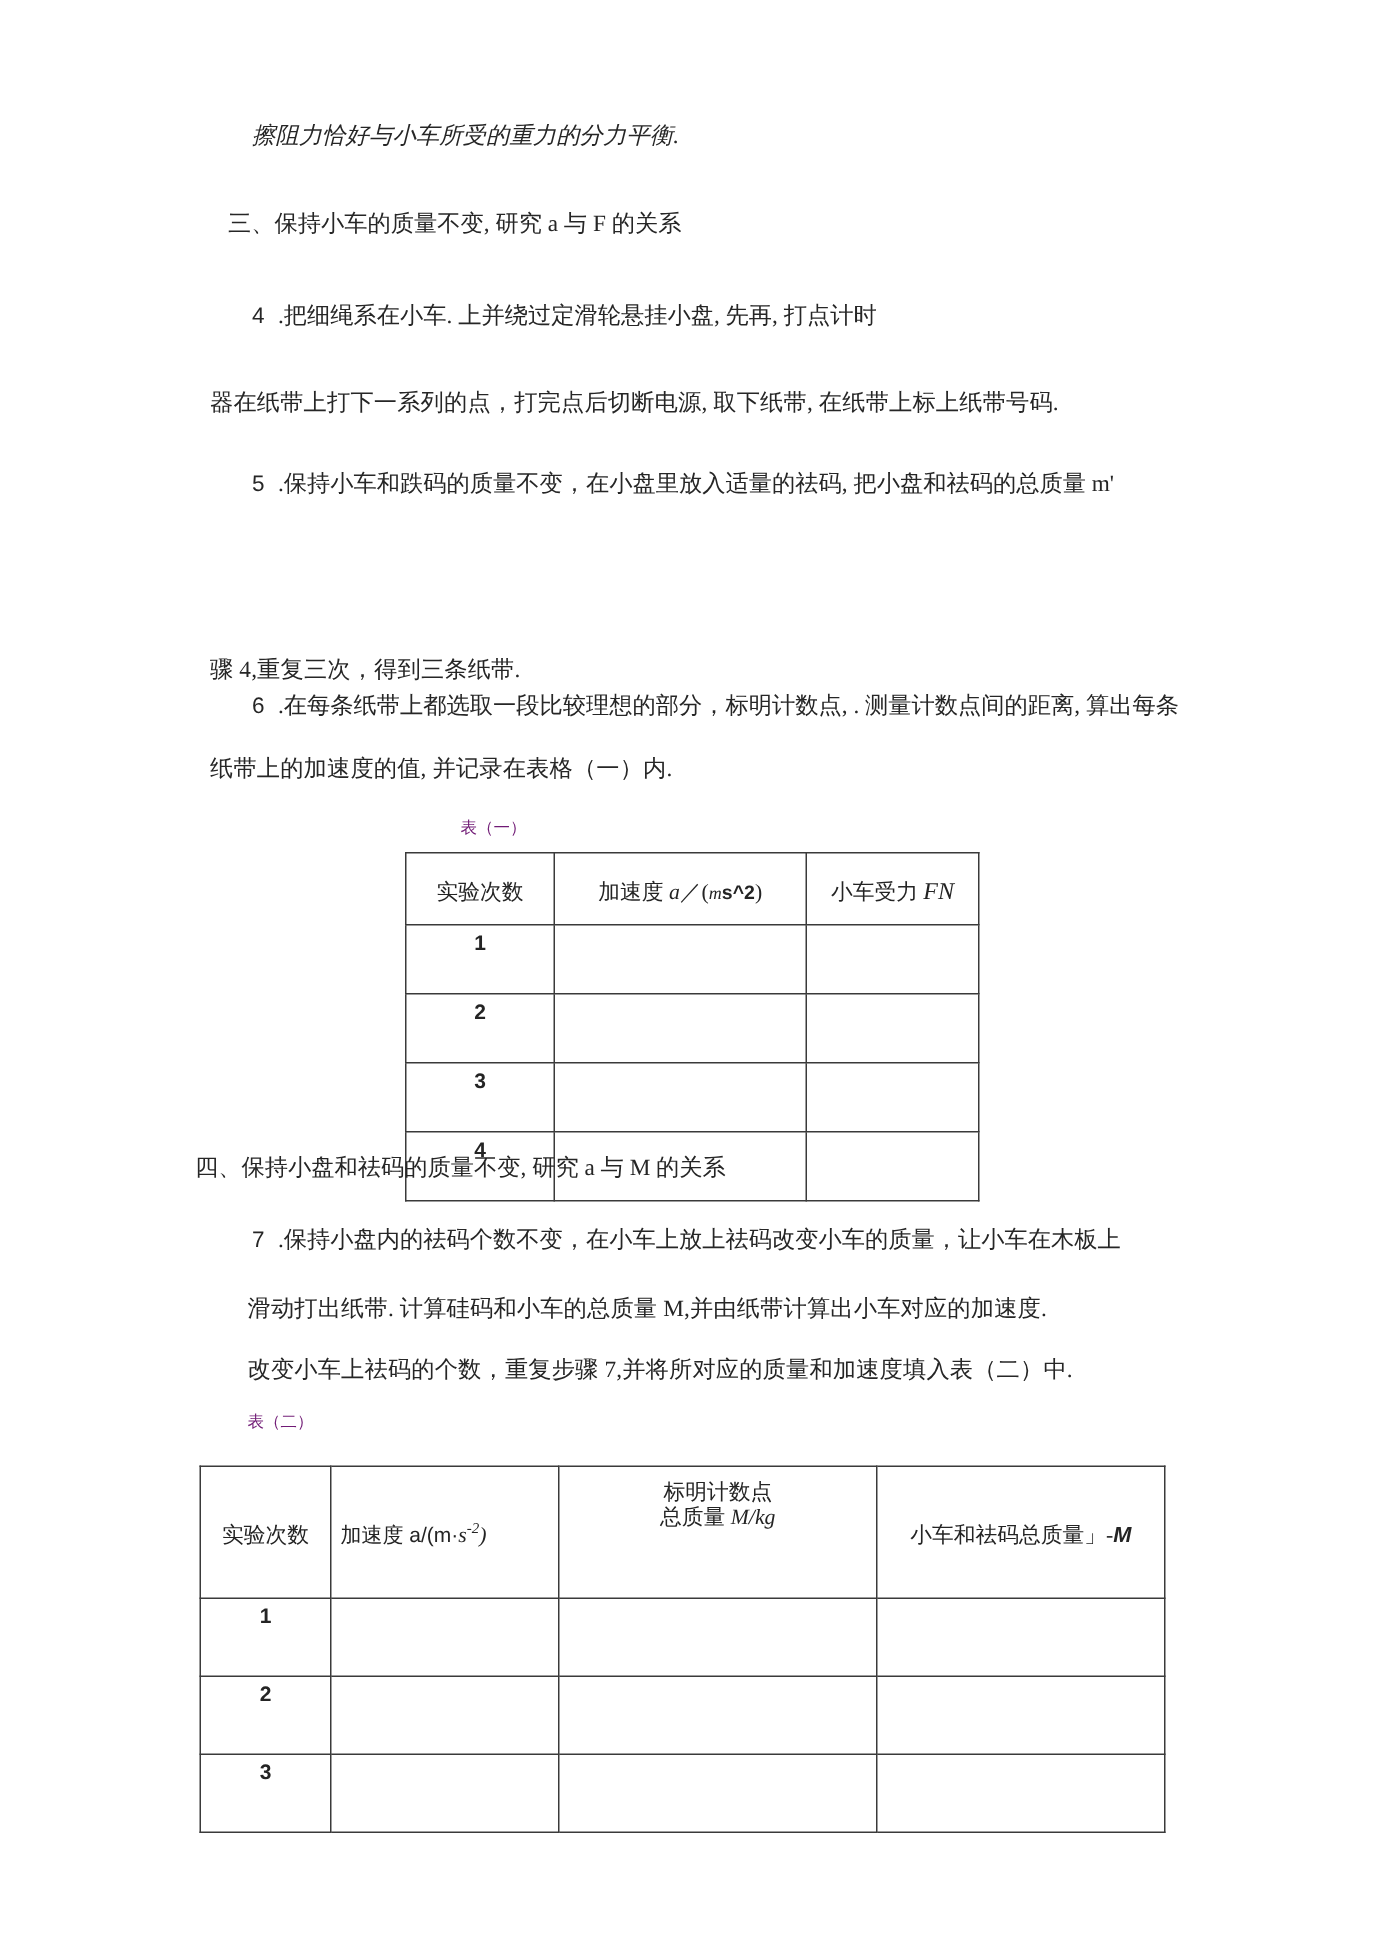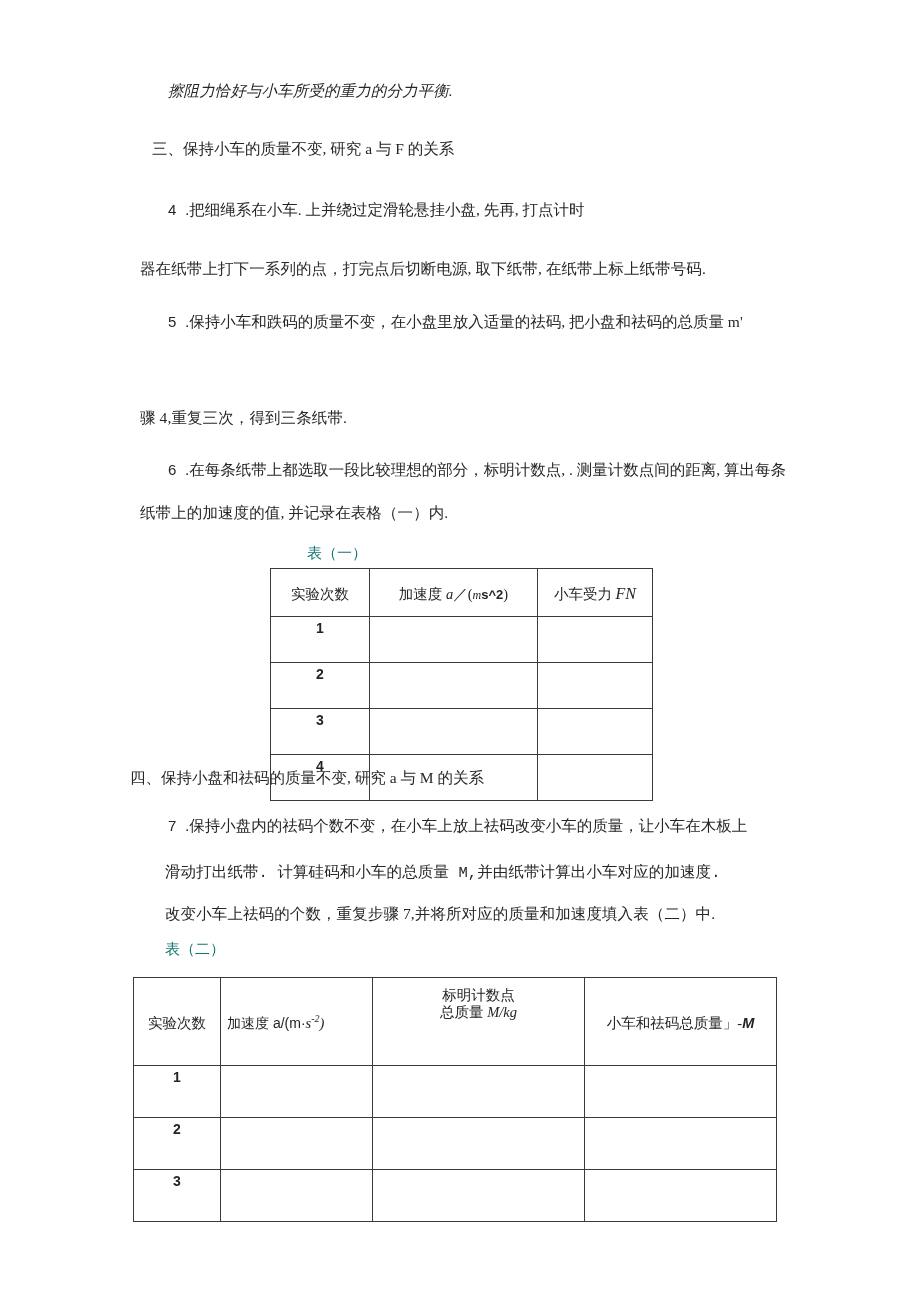--- a/index.html
+++ b/index.html
@@ -52,22 +52,22 @@
   .heading {
     position: absolute;
     font-size: 15.5px;
     color: #262626;
     white-space: pre;
   }
 
   
   .tbl-caption {
     position: absolute;
-    font-size: 15px;
-    color: #0f766e;
+    font-size: 11px;
+    color: #701a75;
     white-space: pre;
   }
   table.grid {
     position: absolute;
     border-collapse: collapse;
     table-layout: fixed;
   }
   table.grid td {
     border: 1px solid #3a3a3a;
     text-align: center;
@@ -124,21 +124,21 @@
   </div>
 
   <div class="para" style="left:140px; top:258px;">器在纸带上打下一系列的点，打完点后切断电源, 取下纸带, 在纸带上标上纸带号码.</div>
 
   <div class="step" style="left:168px; top:312px;">
     <span class="num">5</span>
     <span class="body">.保持小车和跌码的质量不变，在小盘里放入适量的祛码, 把小盘和祛码的总质量 m'</span>
   </div>
 
 
-  <div class="para" style="left:140px; top:407px;">骤 4,重复三次，得到三条纸带.</div>
+  <div class="para" style="left:140px; top:436px;">骤 4,重复三次，得到三条纸带.</div>
 
   <div class="step" style="left:168px; top:460px;">
     <span class="num">6</span>
     <span class="body">.在每条纸带上都选取一段比较理想的部分，标明计数点, . 测量计数点间的距离, 算出每条</span>
   </div>
 
   <div class="para" style="left:140px; top:502px;">纸带上的加速度的值, 并记录在表格（一）内.</div>
 
   <div class="tbl-caption" style="left:307px; top:544px;">表（一）</div>
 
@@ -192,21 +192,21 @@
     </tbody>
   </table>
 
   <div class="heading" style="left:130px; top:768px;">四、保持小盘和祛码的质量不变, 研究 a 与 M 的关系</div>
 
   <div class="step" style="left:168px; top:816px;">
     <span class="num">7</span>
     <span class="body">.保持小盘内的祛码个数不变，在小车上放上祛码改变小车的质量，让小车在木板上</span>
   </div>
 
-  <div class="para" style="left:165px; top:862px;font-family:Liberation Mono, monospace;">滑动打出纸带. 计算硅码和小车的总质量 M,并由纸带计算出小车对应的加速度.</div>
+  <div class="para" style="left:165px; top:862px;">滑动打出纸带. 计算硅码和小车的总质量 M,并由纸带计算出小车对应的加速度.</div>
 
   <div class="para" style="left:165px; top:903px;">改变小车上祛码的个数，重复步骤 7,并将所对应的质量和加速度填入表（二）中.</div>
 
   <div class="tbl-caption" style="left:165px; top:940px;">表（二）</div>
 
   <table class="grid" style="left:133px; top:977px; width:643px;">
     <colgroup>
       <col style="width:87px;">
       <col style="width:152px;">
       <col style="width:212px;">

